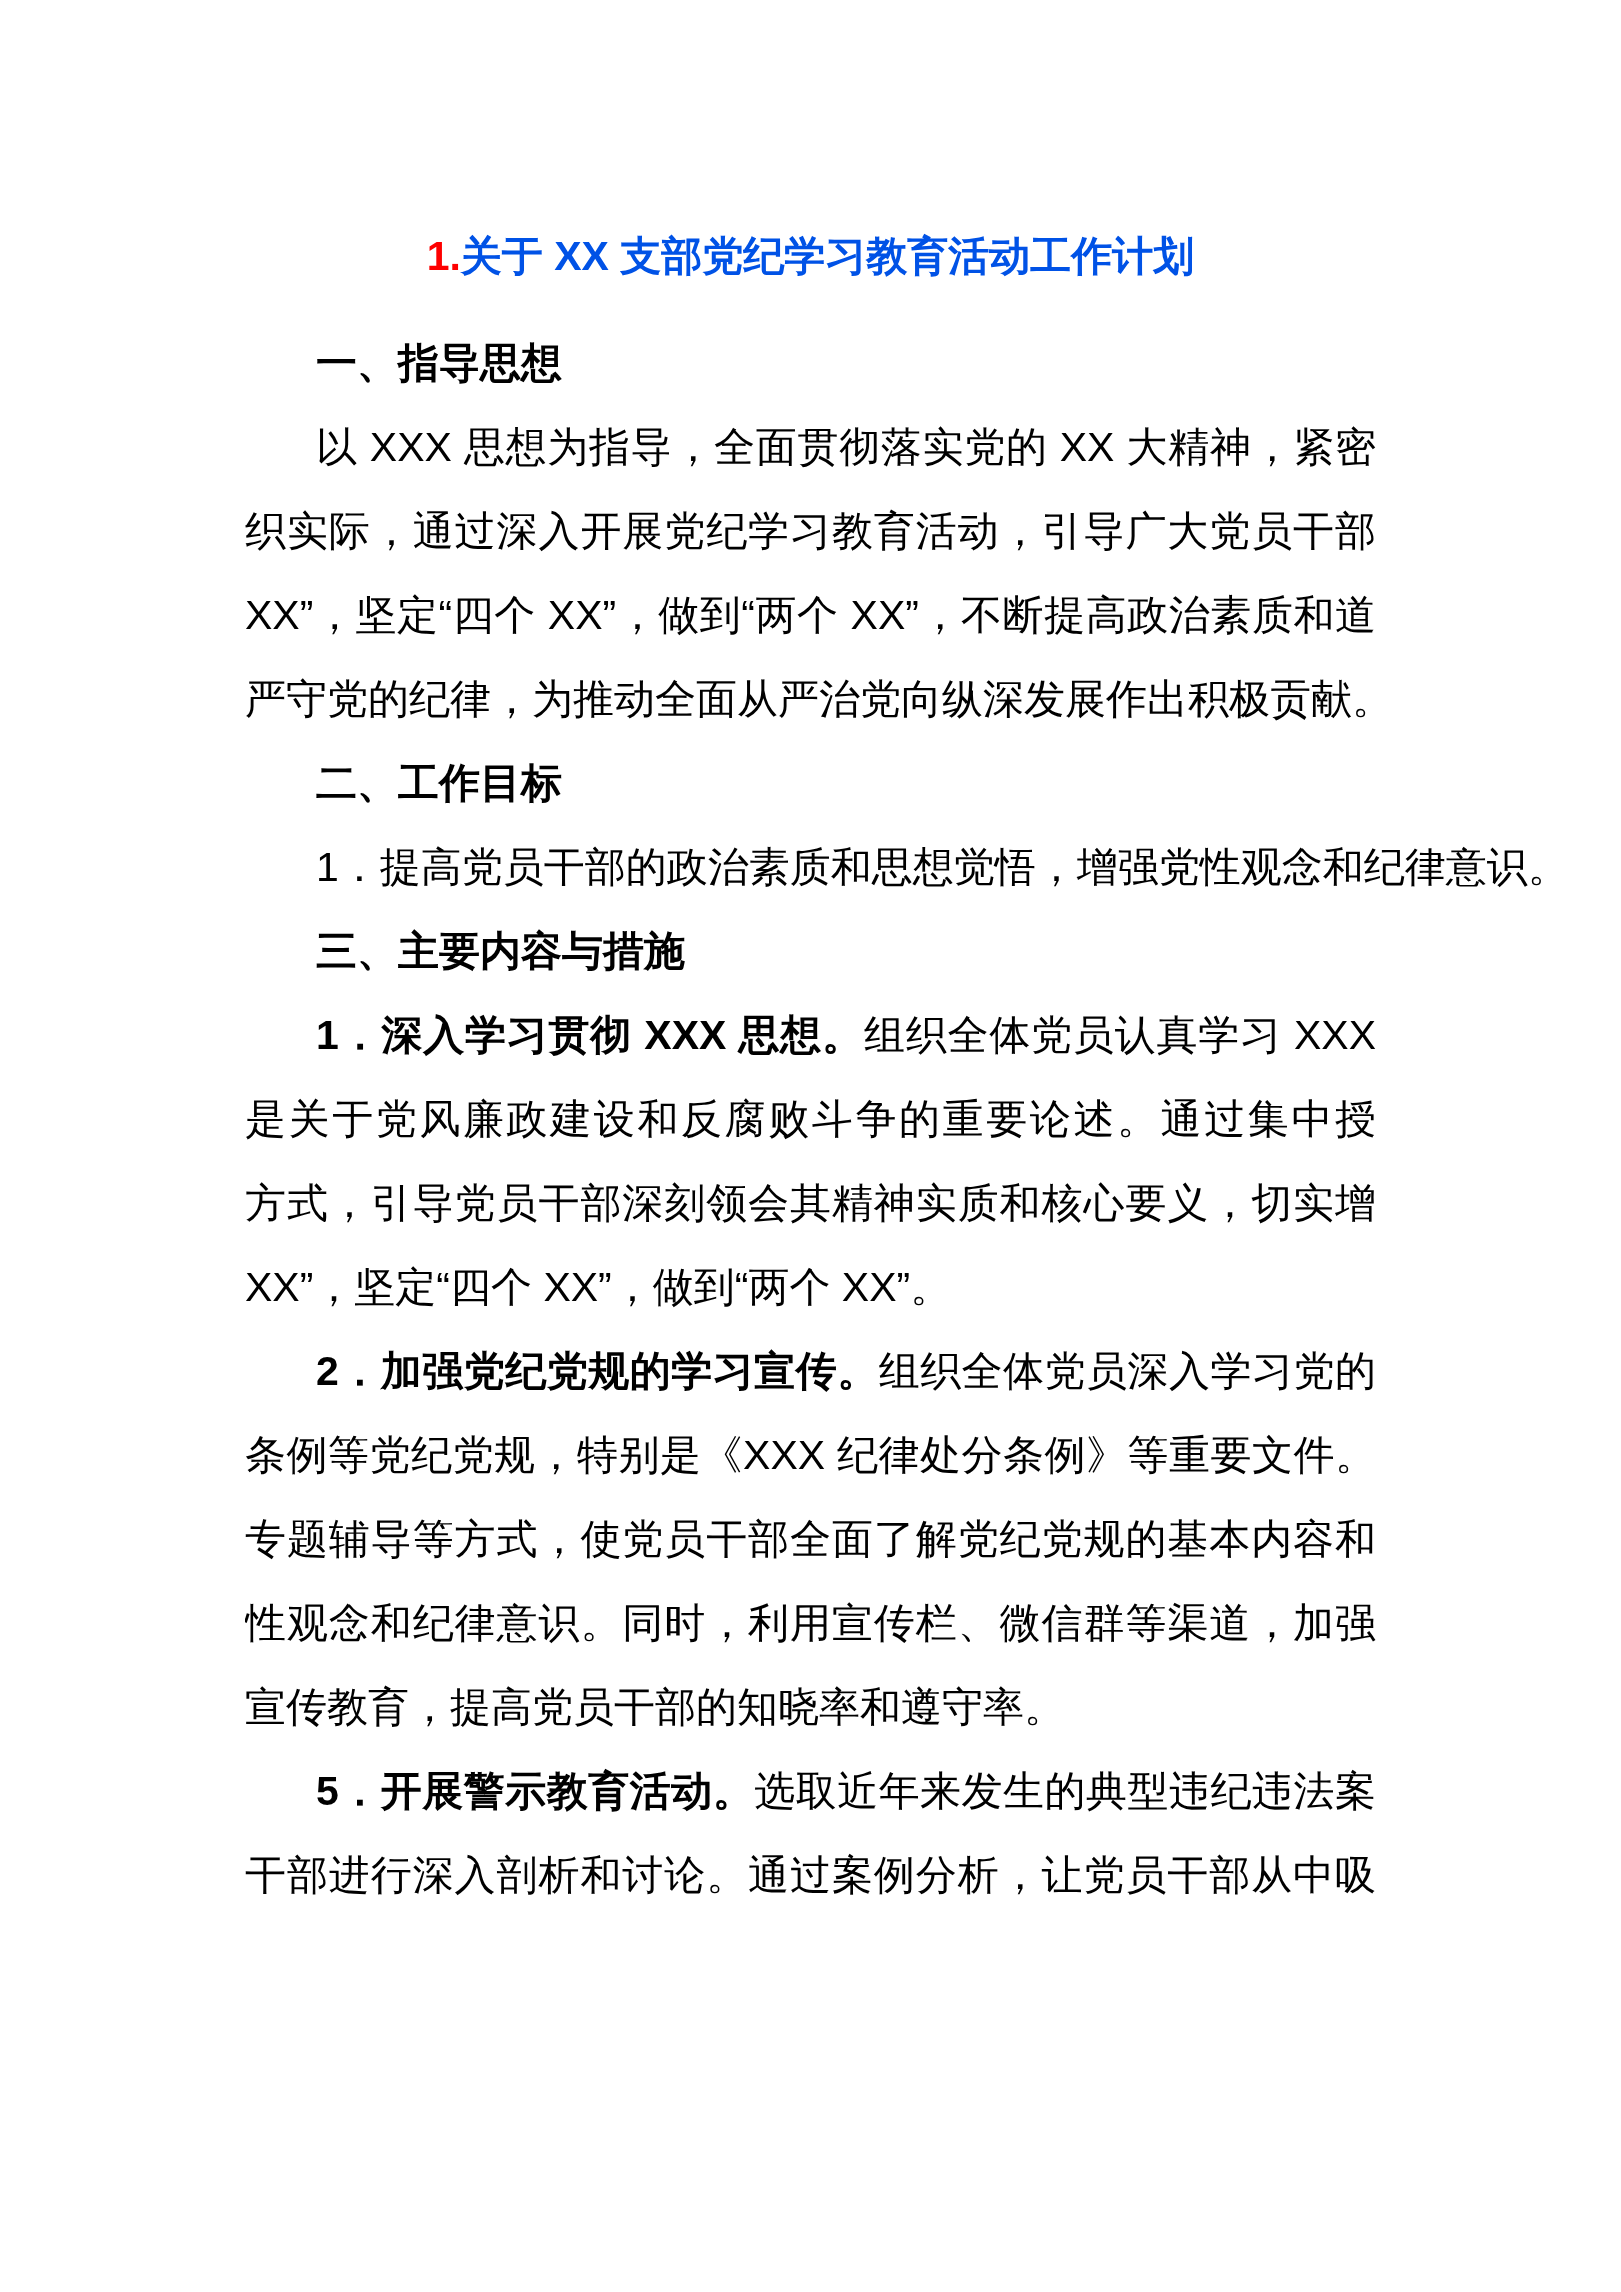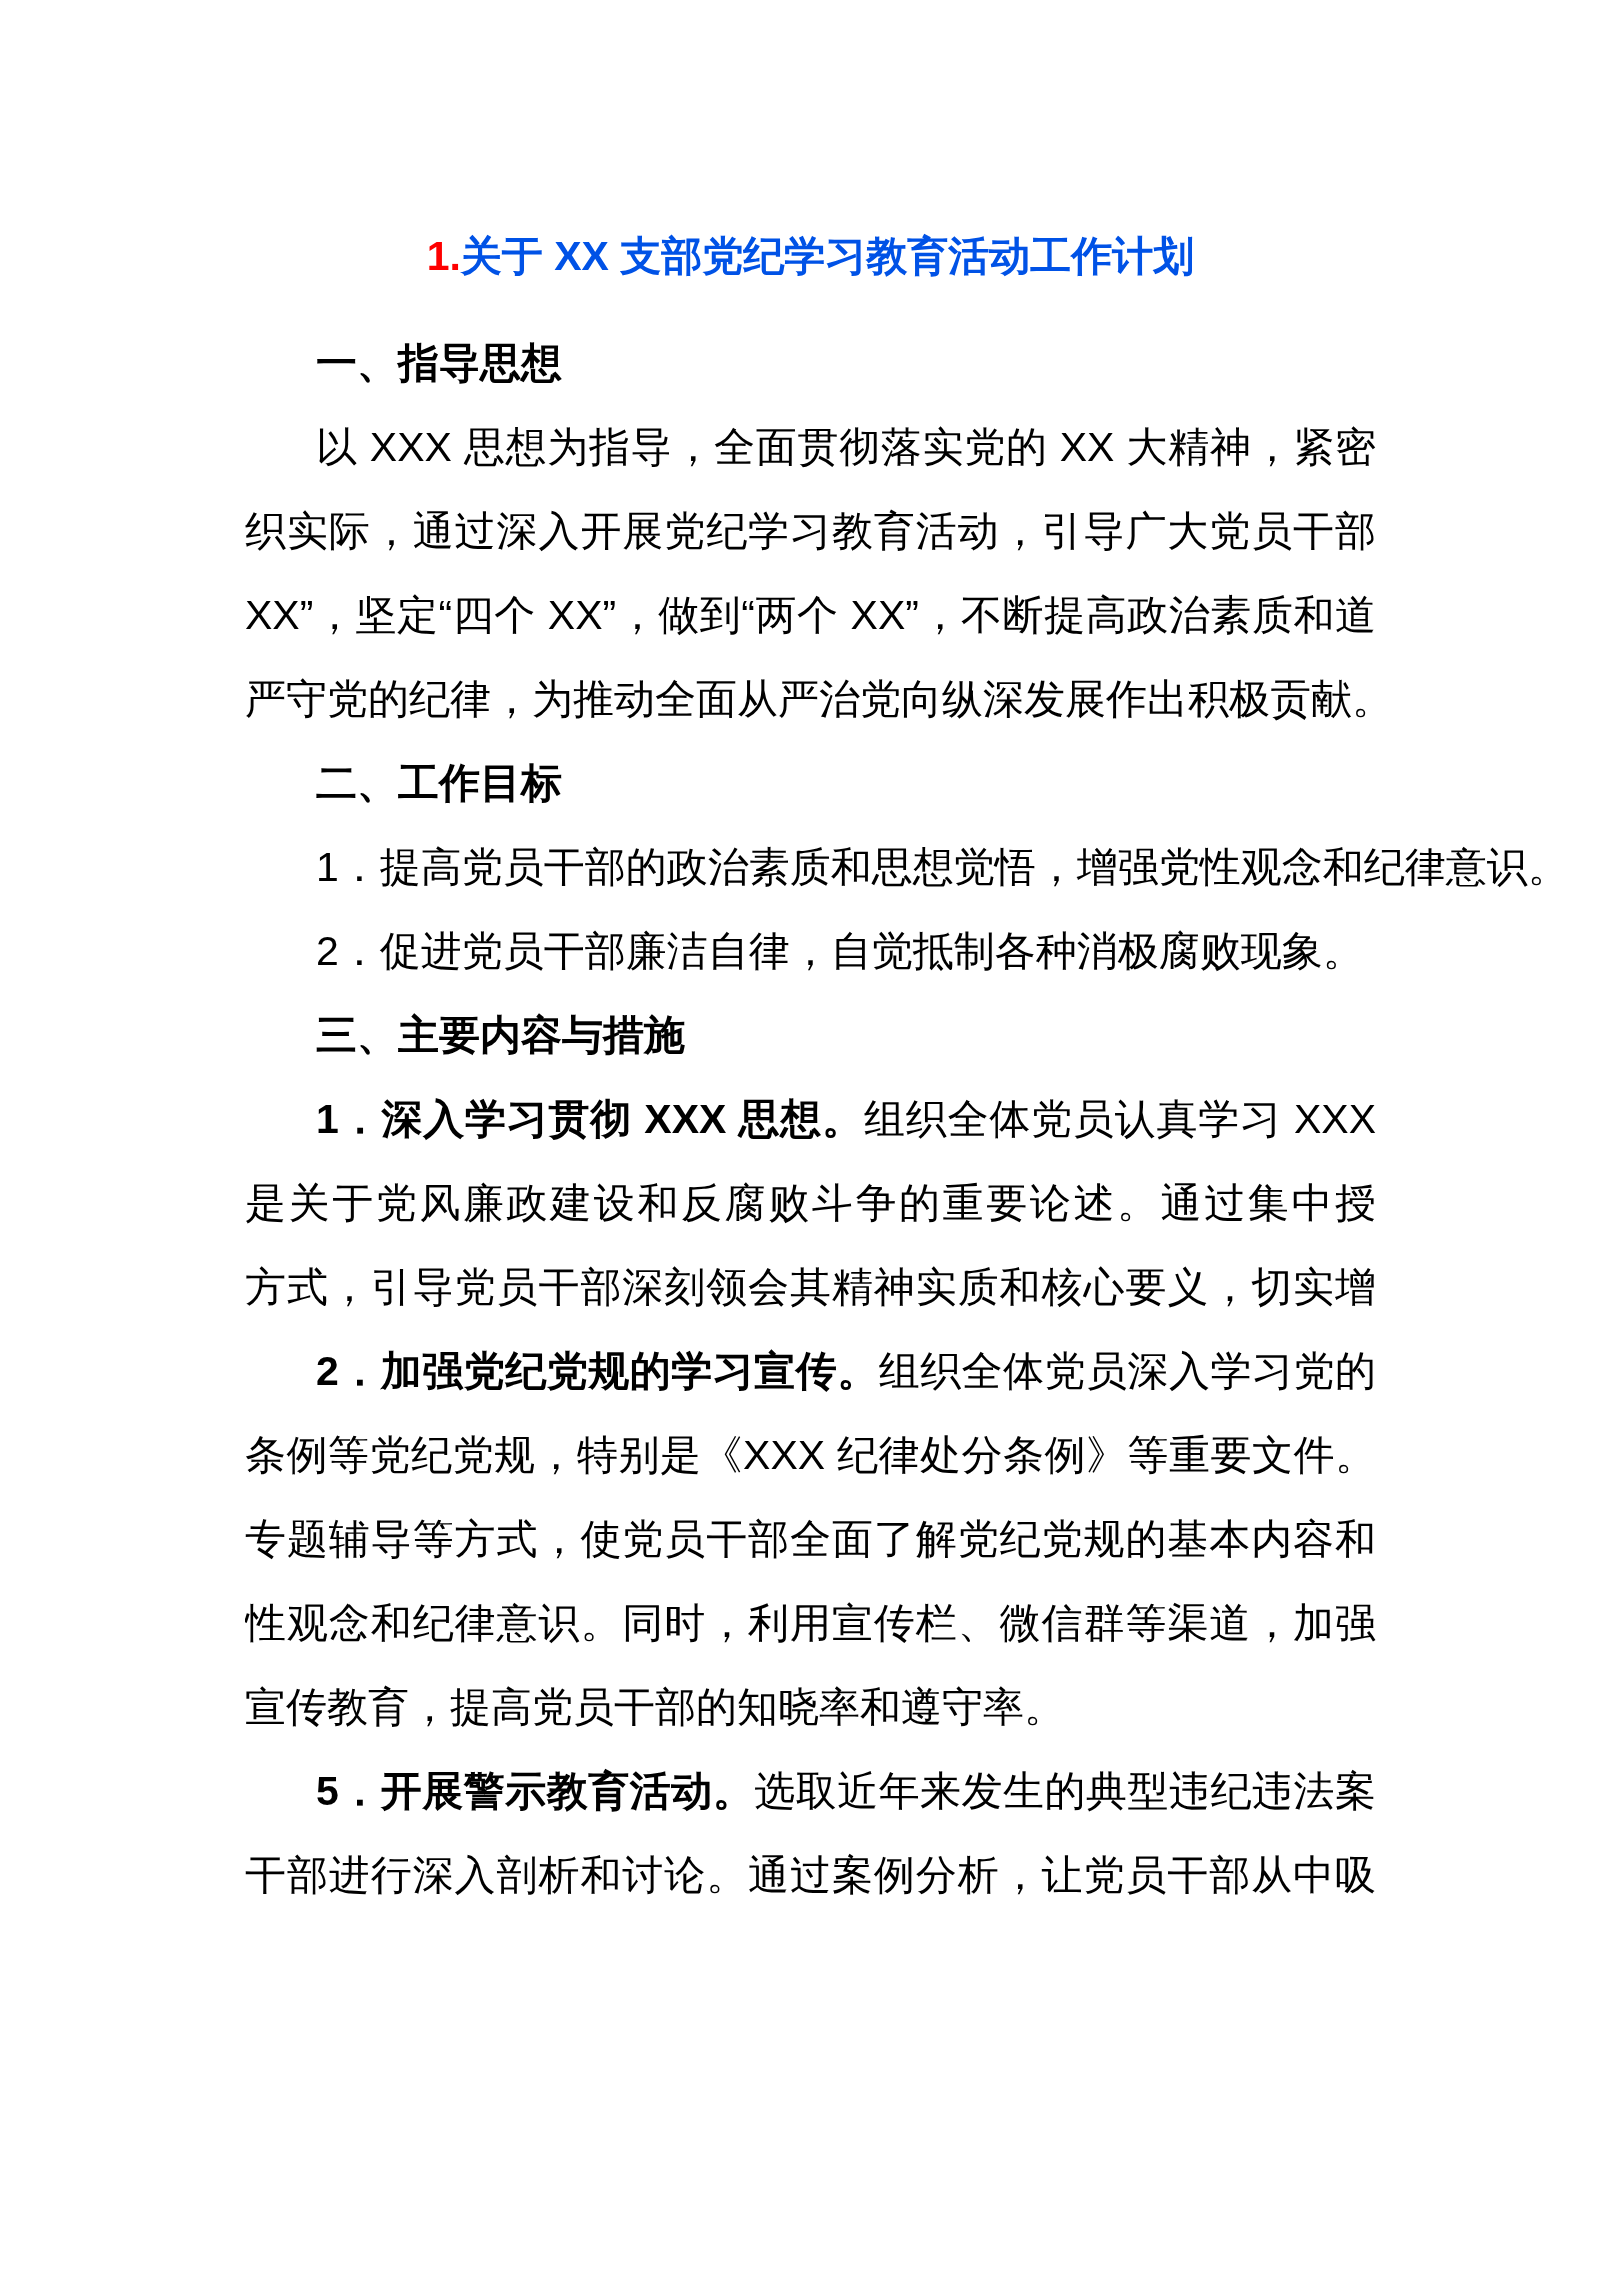--- a/index.html
+++ b/index.html
@@ -53,27 +53,27 @@
   <div class="body-text">
 
     <div class="line heading ind">一、指导思想</div>
     <div class="line ind j">以 XXX 思想为指导，全面贯彻落实党的 XX 大精神，紧密结合基层党组</div>
     <div class="line j">织实际，通过深入开展党纪学习教育活动，引导广大党员干部增强“四个</div>
     <div class="line j">XX”，坚定“四个 XX”，做到“两个 XX”，不断提高政治素质和道德水平，</div>
     <div class="line">严守党的纪律，为推动全面从严治党向纵深发展作出积极贡献。</div>
 
     <div class="line heading ind">二、工作目标</div>
     <div class="line ind">1．提高党员干部的政治素质和思想觉悟，增强党性观念和纪律意识。</div>
-    <div class="line ind">2．促进党员干部廉洁自律，自觉抵制各种消极腐败现象。</div>
 
     <div class="line heading ind">三、主要内容与措施</div>
 
     <div class="line ind j"><span class="b">1．深入学习贯彻 XXX 思想。</span><span>组织全体党员认真学习 XXX 思想，特别</span></div>
     <div class="line j">是关于党风廉政建设和反腐败斗争的重要论述。通过集中授课、专题研讨等</div>
     <div class="line j">方式，引导党员干部深刻领会其精神实质和核心要义，切实增强“四个</div>
+    <div class="line">XX”，坚定“四个 XX”，做到“两个 XX”。</div>
 
     <div class="line ind j"><span class="b">2．加强党纪党规的学习宣传。</span><span>组织全体党员深入学习党的章程、准则和</span></div>
     <div class="line j">条例等党纪党规，特别是《XXX 纪律处分条例》等重要文件。通过集中学习、</div>
     <div class="line j">专题辅导等方式，使党员干部全面了解党纪党规的基本内容和要求，增强党</div>
     <div class="line j">性观念和纪律意识。同时，利用宣传栏、微信群等渠道，加强对党纪党规的</div>
     <div class="line">宣传教育，提高党员干部的知晓率和遵守率。</div>
 
     <div class="line ind j"><span class="b">5．开展警示教育活动。</span><span>选取近年来发生的典型违纪违法案例，组织党员</span></div>
     <div class="line j">干部进行深入剖析和讨论。通过案例分析，让党员干部从中吸取教训，认识</div>
 

